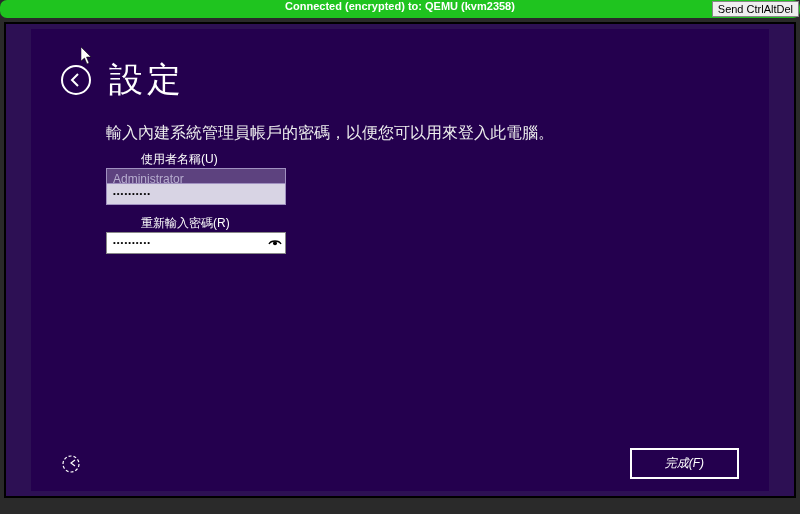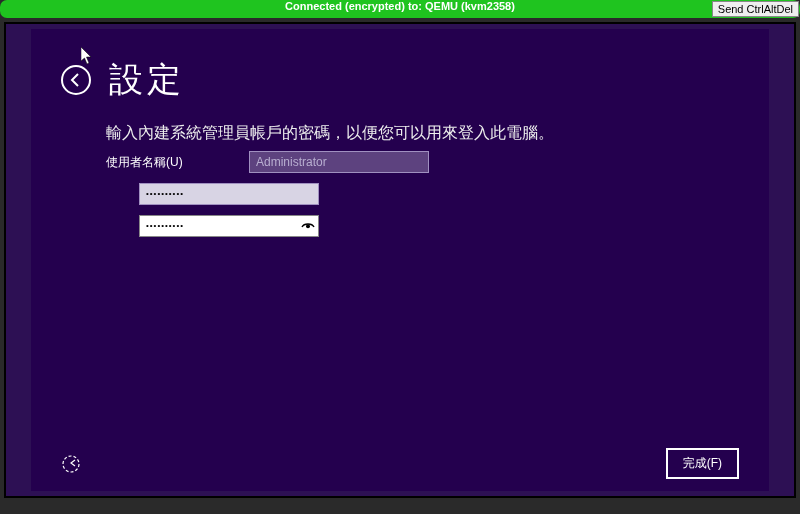--- a/index.html
+++ b/index.html
@@ -88,31 +88,31 @@
     .form {
       position: absolute;
       left: 75px;
       top: 122px;
     }
     .row {
       display: flex;
       align-items: center;
       margin-bottom: 10px;
       height: 22px;
+      flex-direction: column;
     }
     .row-label {
       width: 110px;
       font-size: 12px;
       color: #fff;
     }
     .input-wrap {
       position: relative;
       width: 180px;
       height: 22px;
-      margin-left: 33px;
     }
     .input-user {
       width: 180px;
       height: 22px;
       background: rgba(200,190,220,0.35);
       border: 1px solid #a090c0;
       color: #b8aed0;
       font-size: 12px;
       padding: 0 6px;
       line-height: 20px;
@@ -163,23 +163,24 @@
     .ease-access {
       width: 20px;
       height: 20px;
       cursor: pointer;
     }
     .finish-btn {
       border: 2px solid #fff;
       color: #fff;
       background: transparent;
       font-size: 12px;
-      padding: 5px 15px;
+      padding: 5px 33px;
       cursor: pointer;
       font-family: inherit;
+      font-style: italic;
     }
     .cursor {
       position: absolute;
       left: 50px;
       top: 18px;
       pointer-events: none;
     }
   </style>
 </head>
 <body>
@@ -217,20 +218,21 @@
         </div>
       </div>
       <div class="row">
         <div class="input-wrap">
           <div class="input-pass">
               <span>••••••••••</span>
             </div>
         </div>
       </div>
       <div class="row">
+        <div class="row-label">重新輸入密碼(R)</div>
         <div class="input-wrap">
           <div class="input-confirm">
               <span>••••••••••</span>
             </div>
           <div class="reveal-btn">
             <svg width="16" height="16" viewBox="0 0 16 16">
                 <path d="M2 9 C4 5 12 5 14 9" stroke="#000" stroke-width="1.4" fill="none"></path>
                 <circle cx="8" cy="8.2" r="2" fill="#000"></circle>
               </svg>
           </div>

